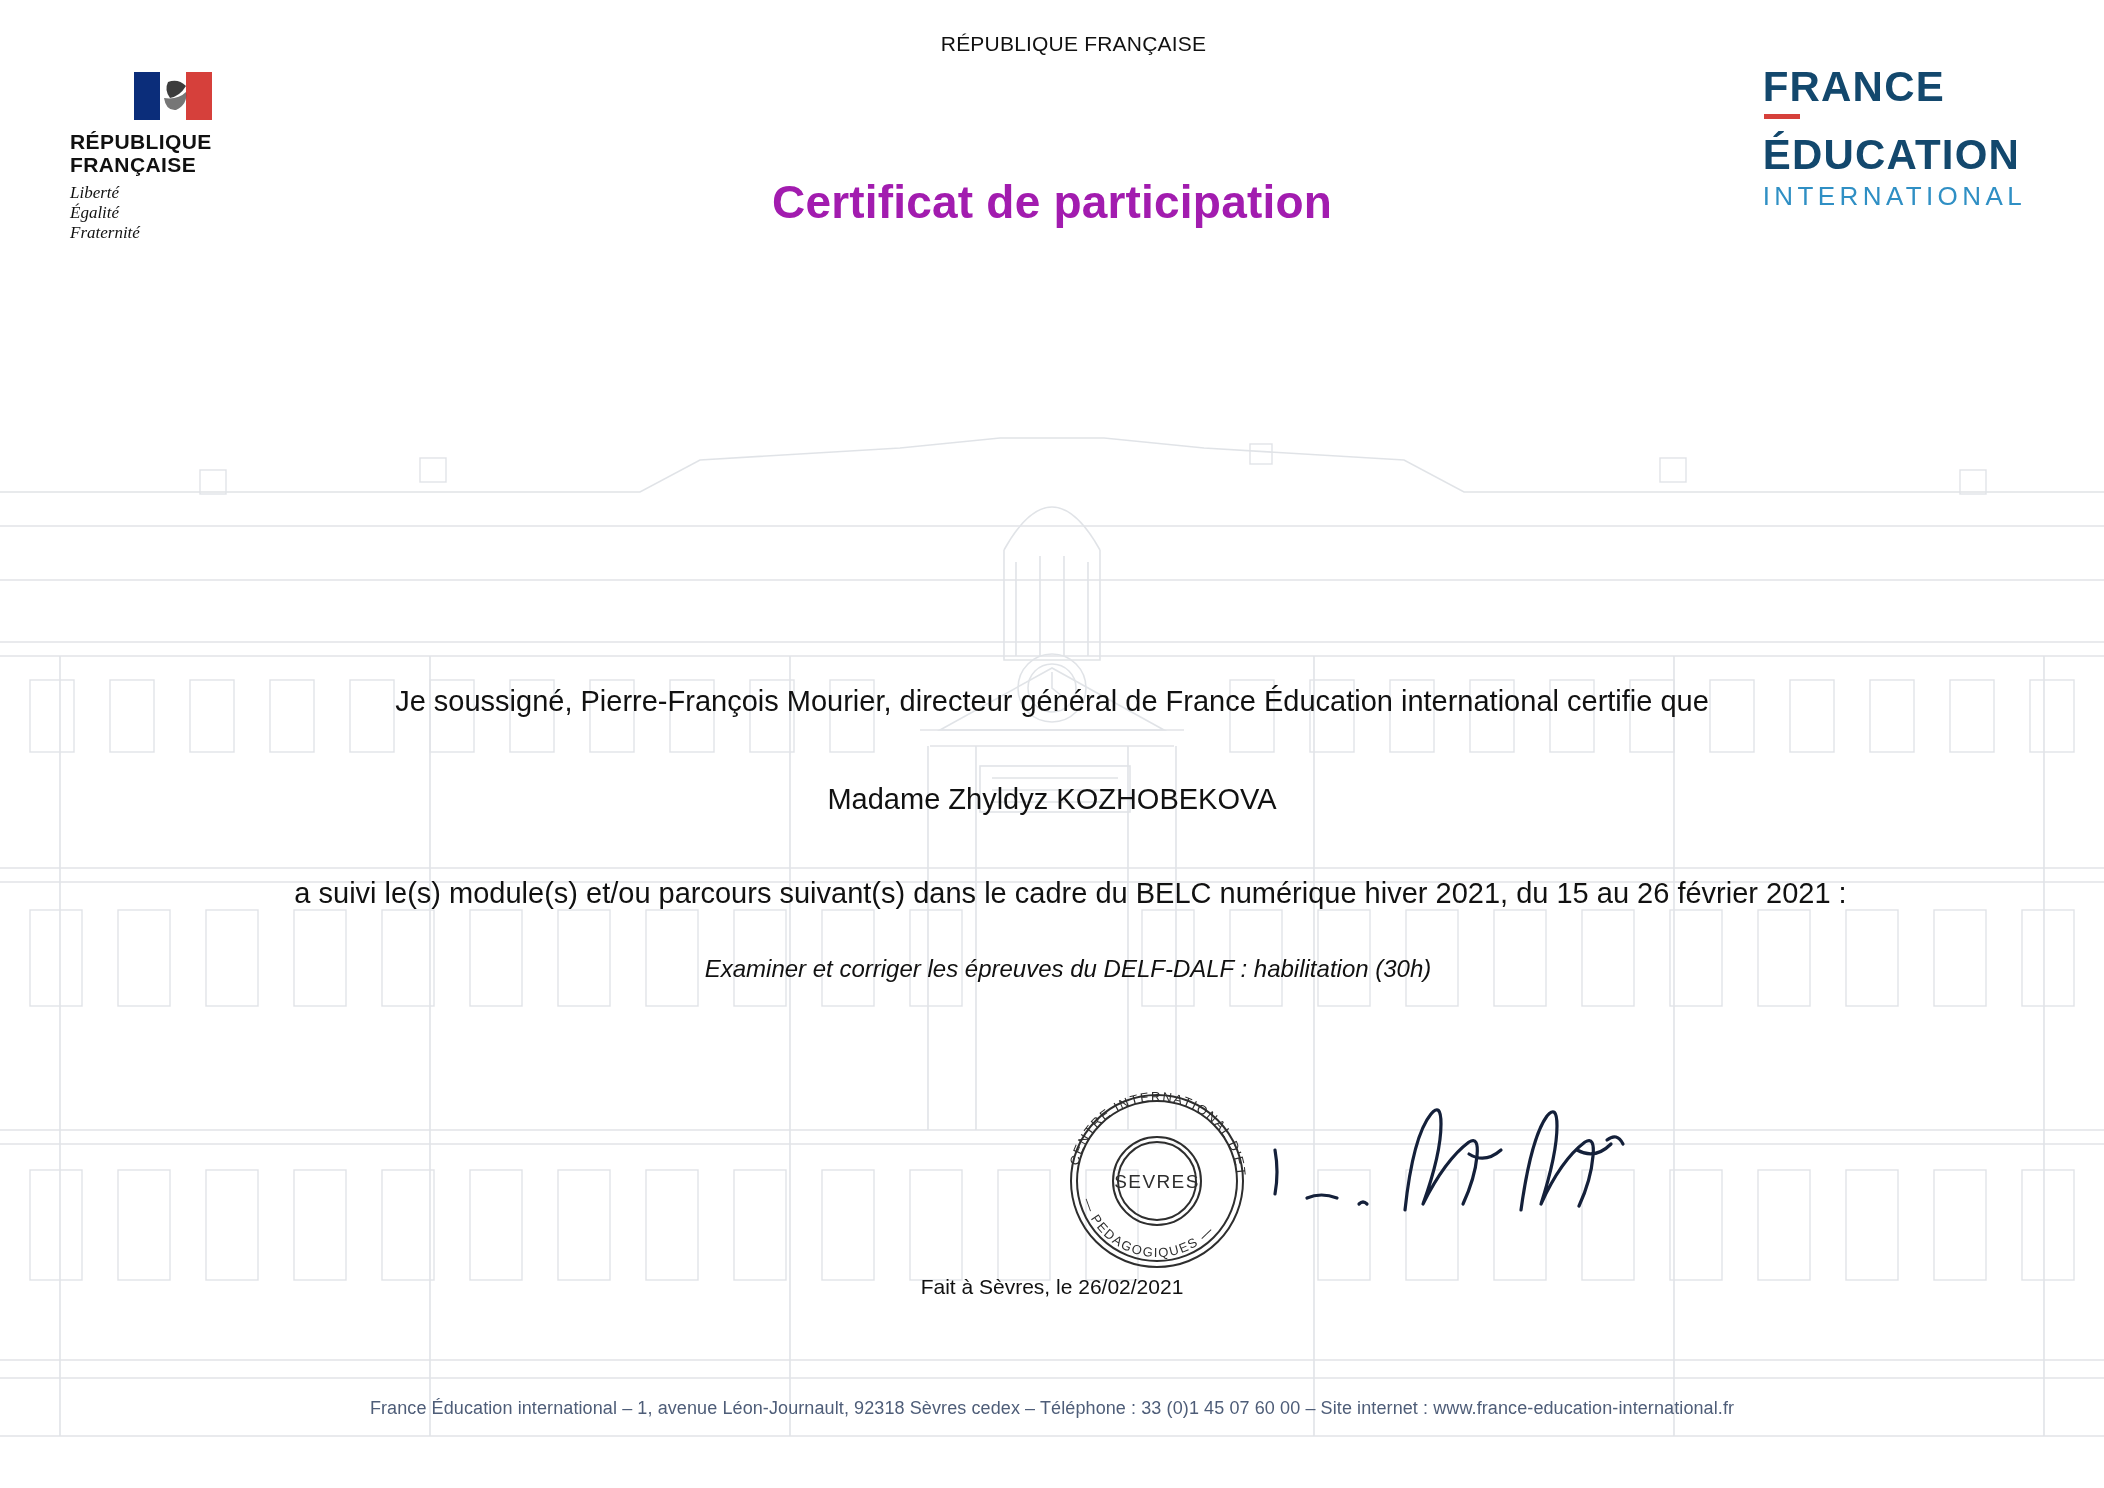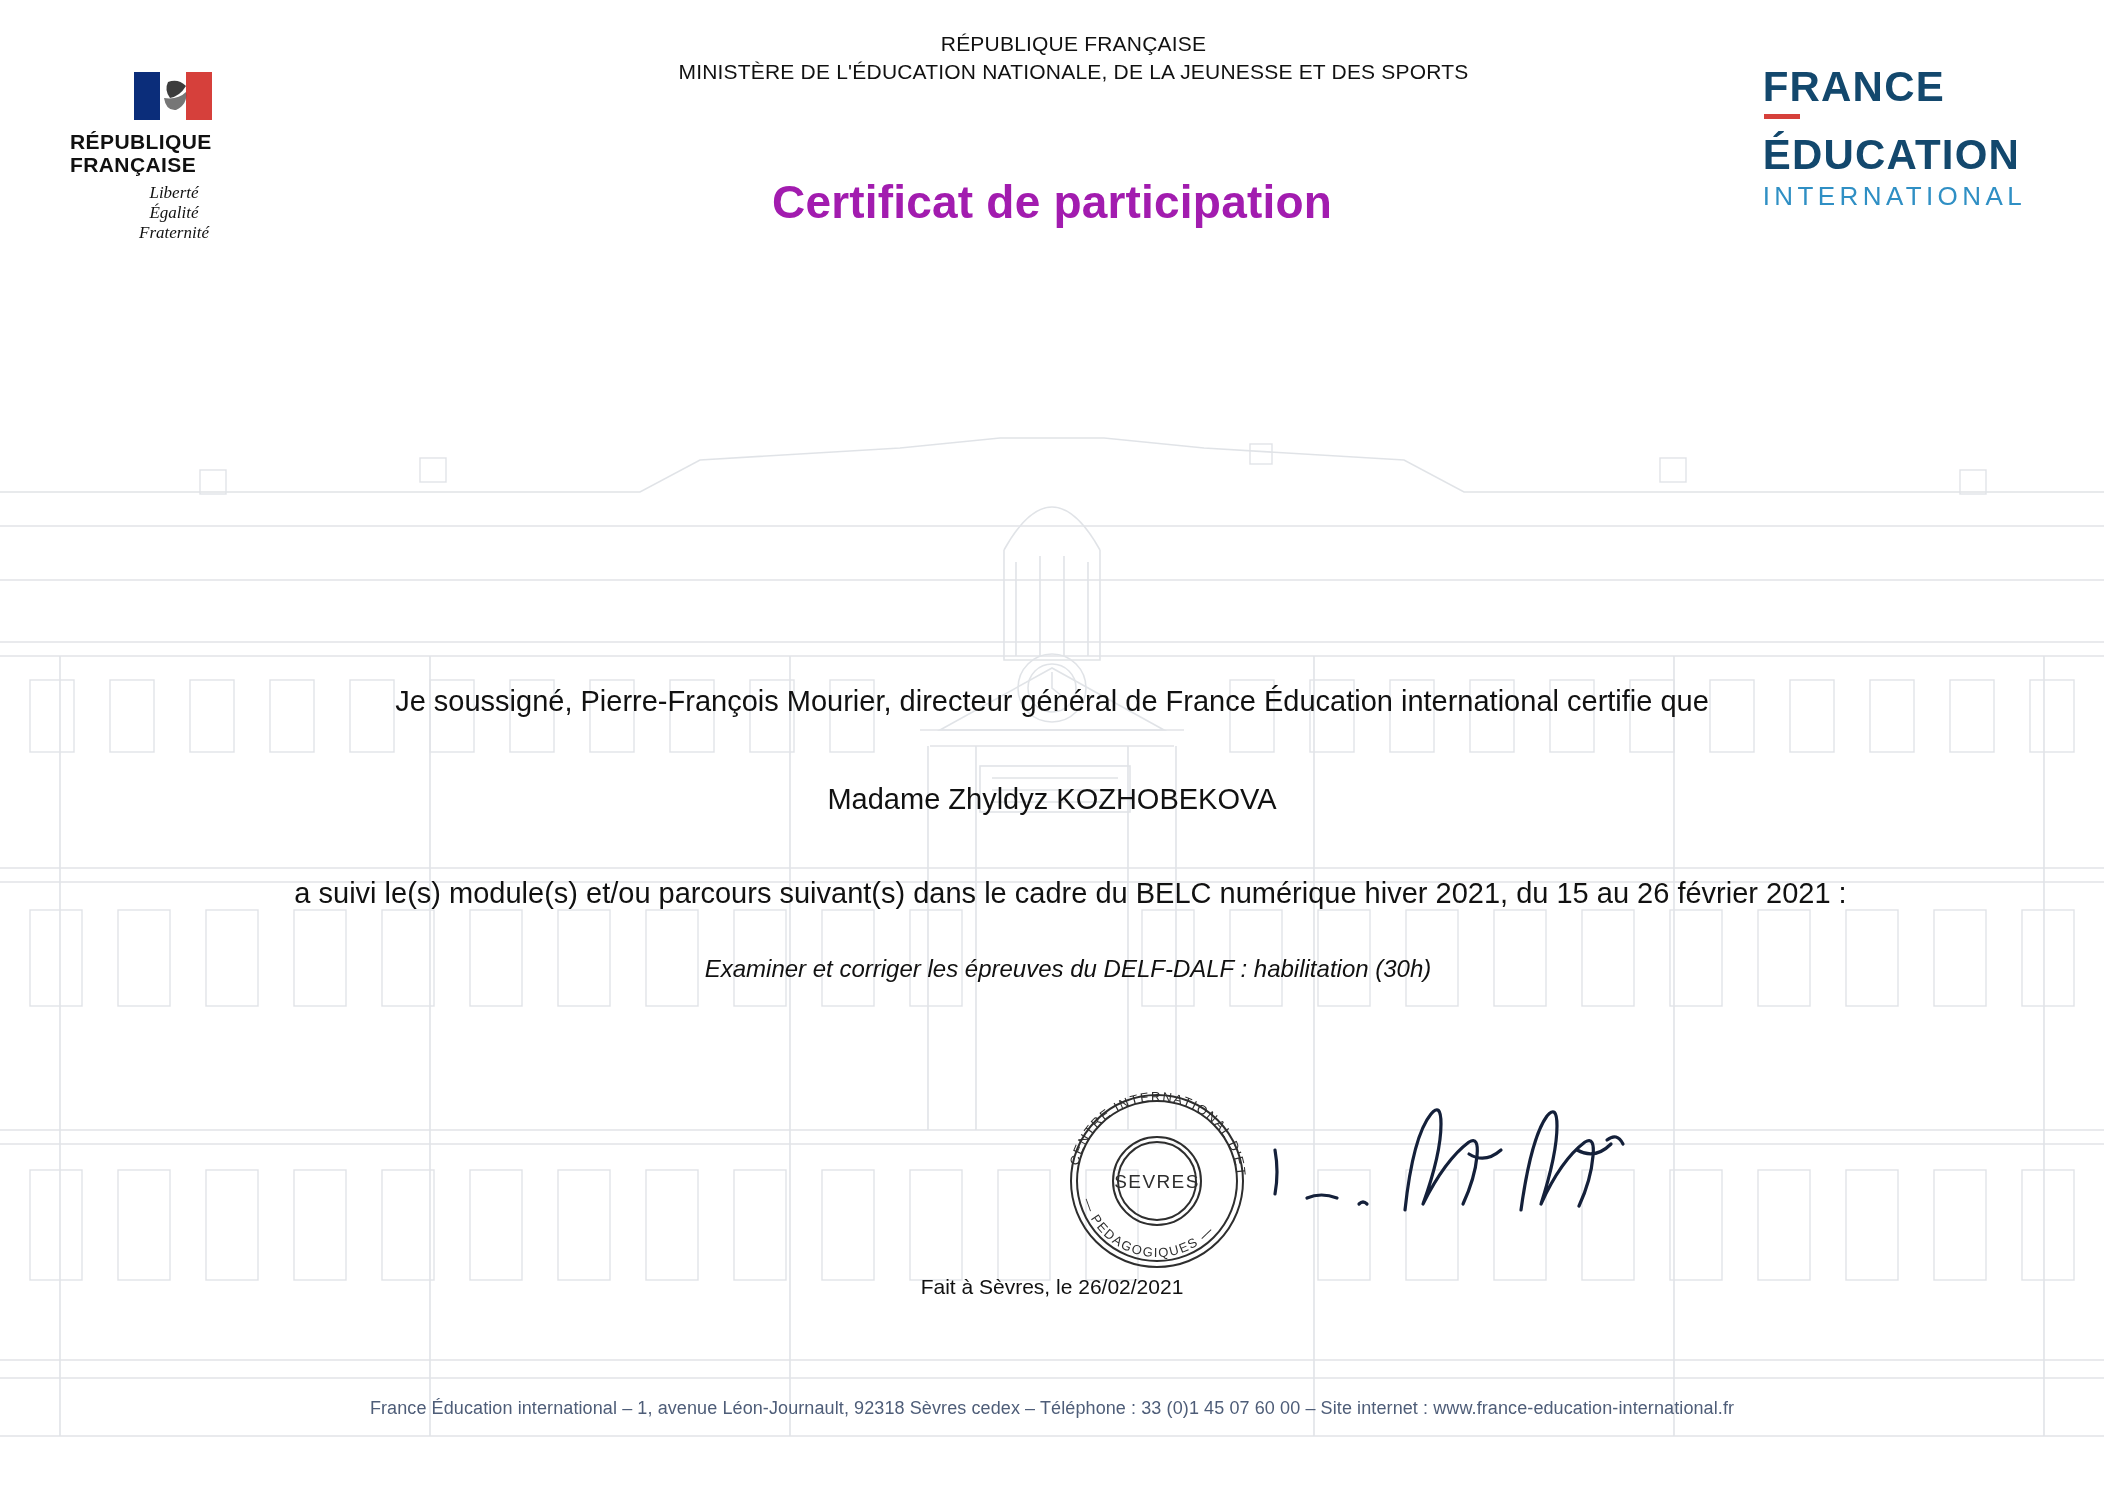--- a/index.html
+++ b/index.html
@@ -68,21 +68,21 @@
     text-align: left;
     margin-left: 2px;
   }
   .marianne .devise {
     margin-top: 7px;
     font-family: "Liberation Serif", serif;
     font-style: italic;
     font-size: 17px;
     line-height: 20px;
     color: #111;
-    text-align: center;
+    text-align: left;
     margin-left: 2px;
   }
 
   .fei-logo {
     position: absolute;
     right: 78px;
     top: 66px;
     text-align: left;
     line-height: 1;
   }
@@ -296,21 +296,20 @@
         <rect x="1960" y="40" width="26" height="24"></rect>
       <rect x="1250" y="14" width="22" height="20"></rect>
     </g>
   </g>
 </svg>
 
 <div class="header">
 
   <div class="ministry-lines">
     <div>RÉPUBLIQUE FRANÇAISE</div>
-    <div>MINISTÈRE DE L'ÉDUCATION NATIONALE, DE LA JEUNESSE ET DES SPORTS</div>
   </div>
 
   <div class="marianne">
     <svg class="flag" viewBox="0 0 78 48" xmlns="http://www.w3.org/2000/svg">
       <rect x="0" y="0" width="26" height="48" fill="#0b2d7a"></rect>
       <rect x="26" y="0" width="26" height="48" fill="#ffffff"></rect>
       <rect x="52" y="0" width="26" height="48" fill="#d6403b"></rect>
       <path d="M34 10 q10 -4 18 4 q-6 10 -16 12 q-6 -8 -2 -16 z" fill="#1a1a1a" opacity="0.85"></path>
       <path d="M30 26 q14 2 22 -6 q2 12 -10 18 q-10 1 -12 -12 z" fill="#1a1a1a" opacity="0.6"></path>
     </svg>

